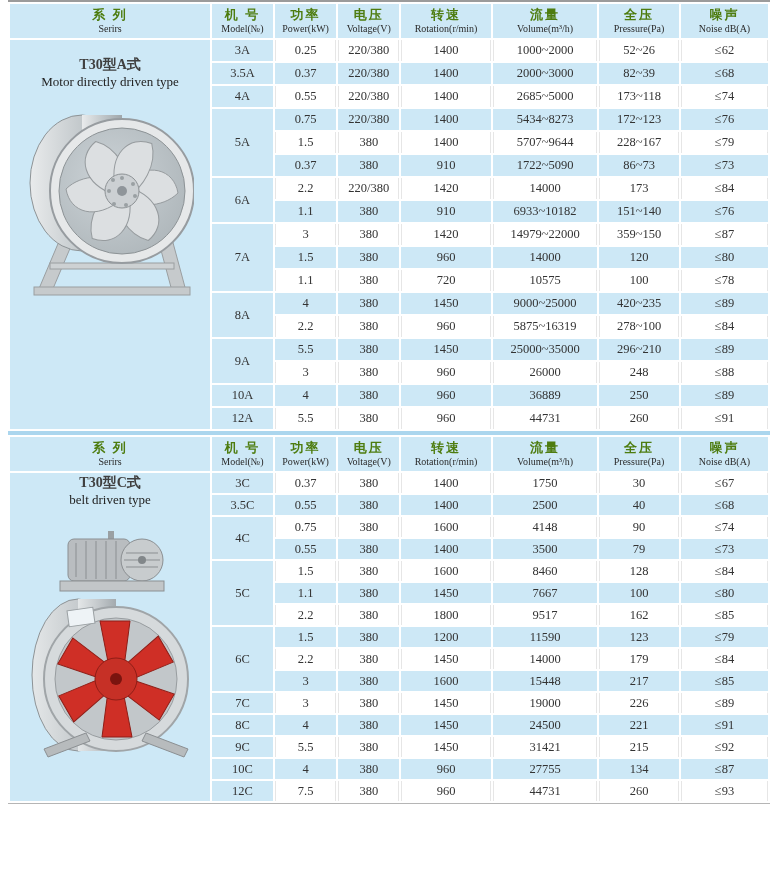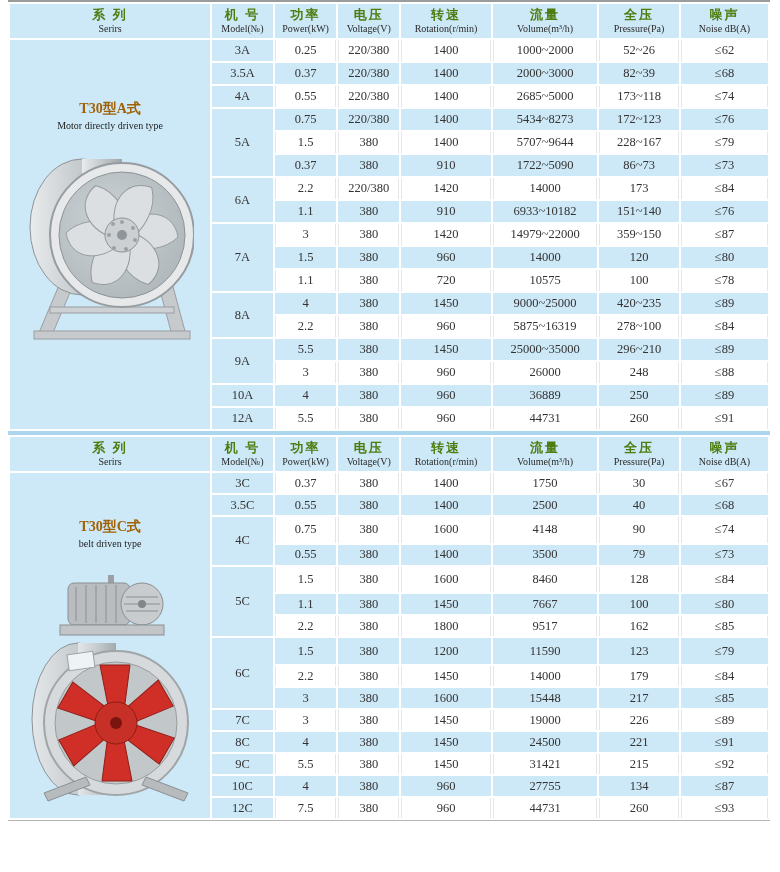--- a/index.html
+++ b/index.html
@@ -19,22 +19,22 @@
   .h-en{font-size:10px;color:#2b2b2b;font-family:"Liberation Serif",serif;line-height:12px;}
 
   td{text-align:center;vertical-align:middle;font-family:"Liberation Serif",serif;font-size:12.5px;color:#333;}
   .tbl-a td.val,.tbl-a td.model-cell{height:19px;}
   .tbl-c td.val,.tbl-c td.model-cell{height:18px;}
   td.alt{background:#cde8f6;}
   td.plain{background:#ffffff;box-shadow:inset 1px 0 0 #e6e6e6,inset -1px 0 0 #e6e6e6;}
   td.model-cell{background:#cde8f6;}
 
   td.series-cell{background:#cde8f6;vertical-align:top;}
-  .s-zh{font-size:14px;font-weight:bold;color:#a16207;text-align:center;line-height:18px;margin-top:44px;}
-  .s-en{font-size:10px;font-family:"Liberation Serif",serif;color:#222;text-align:center;line-height:15px;}
+  .s-zh{font-size:14px;font-weight:bold;color:#404040;text-align:center;line-height:18px;}
+  .s-en{font-size:13px;font-family:"Liberation Serif",serif;color:#222;text-align:center;line-height:15px;}
   .tbl-a td.series-cell{padding-top:16px;}
   .tbl-c td.series-cell{}
   .fan-wrap{display:flex;justify-content:center;margin-top:10px;}
 </style>
 </head>
 <body>
 
 <div class="page">
 
   <section>

